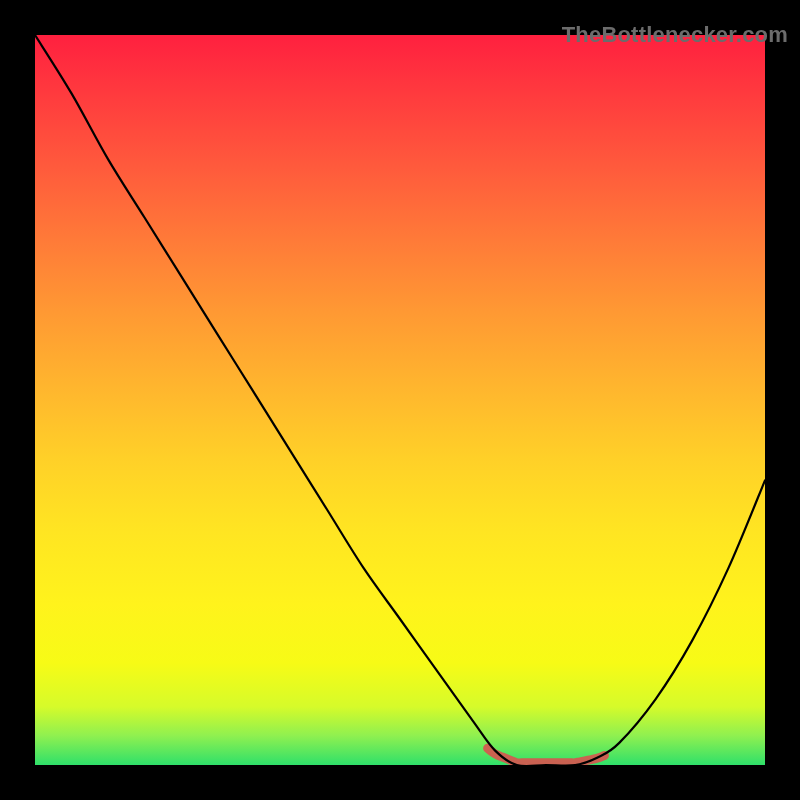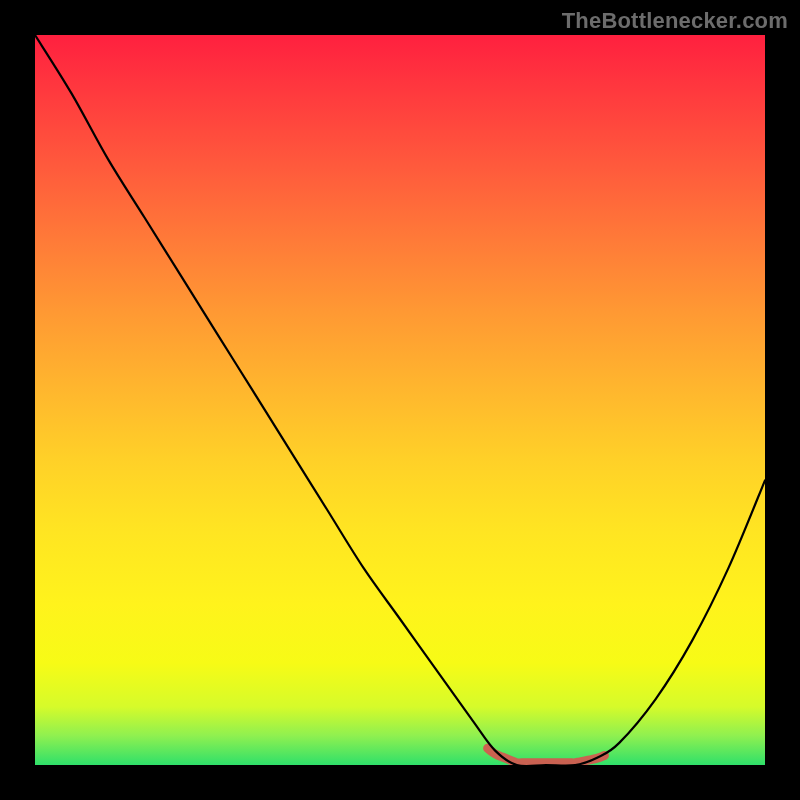--- a/index.html
+++ b/index.html
@@ -5,21 +5,21 @@
   * { margin: 0; padding: 0; box-sizing: border-box; }
   html, body { width: 800px; height: 800px; background: #000; overflow: hidden; }
   .container {
     position: relative;
     width: 800px;
     height: 800px;
     background: #000;
   }
   .watermark {
     position: absolute;
-    top: 8px;
+    top: 22px;
     right: 12px;
     font-family: Arial, Helvetica, sans-serif;
     font-size: 22px;
     font-weight: 600;
     color: #6c6c6c;
     letter-spacing: 0.2px;
     z-index: 10;
   }
   .plot-frame {
     position: absolute;

